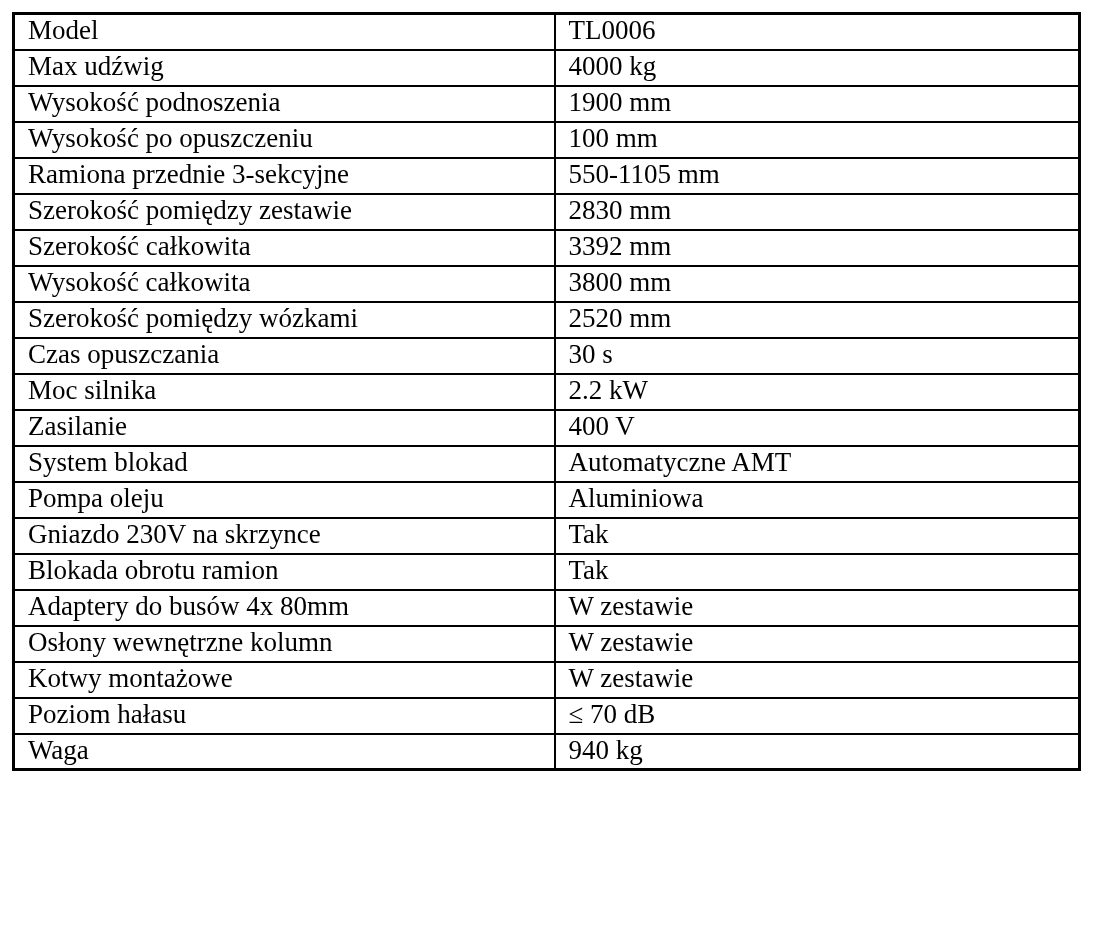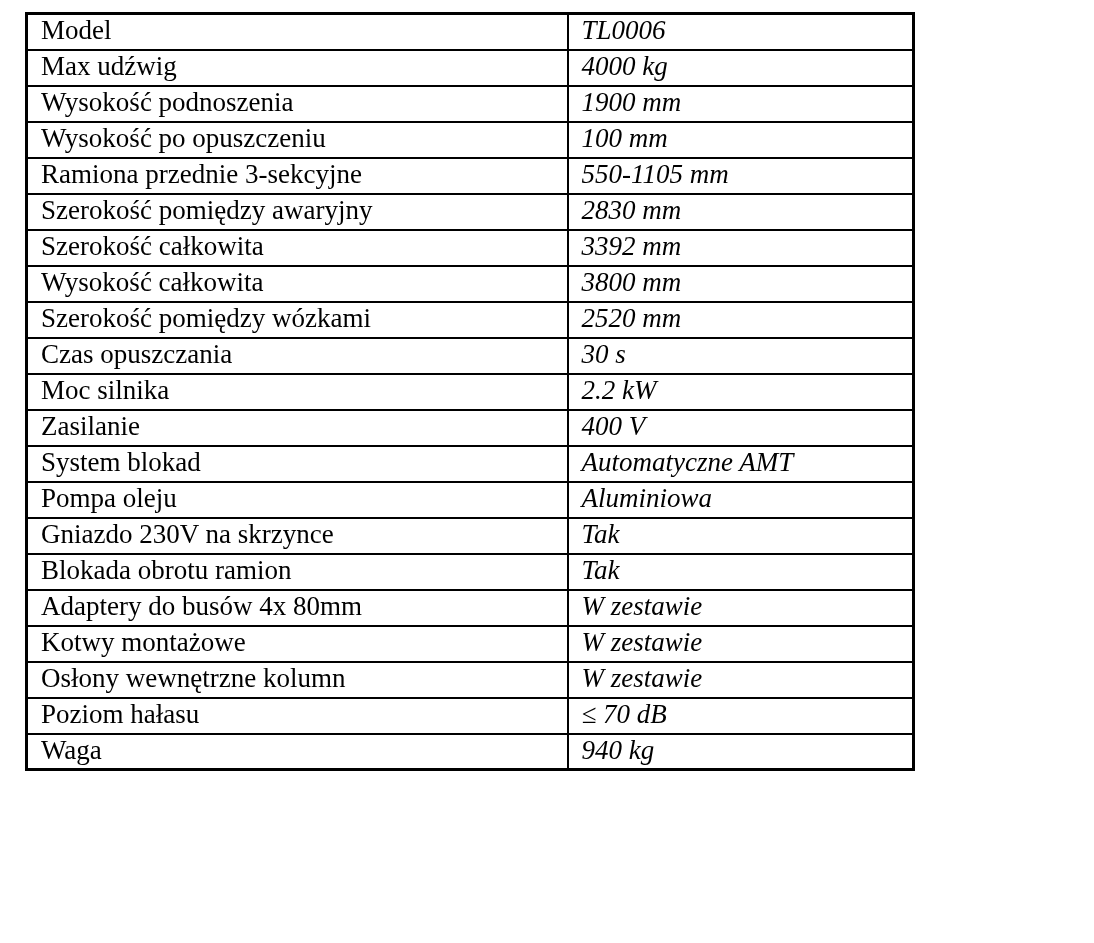--- a/index.html
+++ b/index.html
@@ -4,43 +4,43 @@
 <style>
   * { margin: 0; padding: 0; box-sizing: border-box; }
   html, body {
     width: 1094px;
     height: 943px;
     background: #ffffff;
     font-family: "Liberation Serif", "DejaVu Serif", serif;
   }
   .spec-table-wrap {
     position: absolute;
-    left: 25px;
+    left: 12px;
     top: 12px;
-    width: 890px;
+    width: 1069px;
   }
   table.spec-table {
     width: 100%;
     border-collapse: collapse;
     table-layout: fixed;
     border: 3px solid #000000;
   }
   table.spec-table td {
     border: 2px solid #000000;
     height: 36px;
     font-size: 27px;
     line-height: 1;
     color: #000000;
     padding: 2px 0 4px 13px;
     vertical-align: middle;
     white-space: nowrap;
     overflow: hidden;
   }
   td.col-label { width: 541px; }
-  td.col-value { width: auto; font-style: italic; }
+  td.col-value { width: auto; }
 </style>
 </head>
 <body>
 
 <div class="spec-table-wrap">
   <table class="spec-table">
     <tbody id="spec-body">
         <tr>
           <td class="col-label">Model</td>
           <td class="col-value">TL0006</td>
@@ -55,21 +55,21 @@
         </tr>
         <tr>
           <td class="col-label">Wysokość po opuszczeniu</td>
           <td class="col-value">100 mm</td>
         </tr>
         <tr>
           <td class="col-label">Ramiona przednie 3-sekcyjne</td>
           <td class="col-value">550-1105 mm</td>
         </tr>
         <tr>
-          <td class="col-label">Szerokość pomiędzy awaryjny</td>
+          <td class="col-label">Szerokość pomiędzy zestawie</td>
           <td class="col-value">2830 mm</td>
         </tr>
         <tr>
           <td class="col-label">Szerokość całkowita</td>
           <td class="col-value">3392 mm</td>
         </tr>
         <tr>
           <td class="col-label">Wysokość całkowita</td>
           <td class="col-value">3800 mm</td>
         </tr>
@@ -103,25 +103,25 @@
         </tr>
         <tr>
           <td class="col-label">Blokada obrotu ramion</td>
           <td class="col-value">Tak</td>
         </tr>
         <tr>
           <td class="col-label">Adaptery do busów 4x 80mm</td>
           <td class="col-value">W zestawie</td>
         </tr>
         <tr>
-          <td class="col-label">Kotwy montażowe</td>
+          <td class="col-label">Osłony wewnętrzne kolumn</td>
           <td class="col-value">W zestawie</td>
         </tr>
         <tr>
-          <td class="col-label">Osłony wewnętrzne kolumn</td>
+          <td class="col-label">Kotwy montażowe</td>
           <td class="col-value">W zestawie</td>
         </tr>
         <tr>
           <td class="col-label">Poziom hałasu</td>
           <td class="col-value">≤ 70 dB</td>
         </tr>
         <tr>
           <td class="col-label">Waga</td>
           <td class="col-value">940 kg</td>
         </tr>

